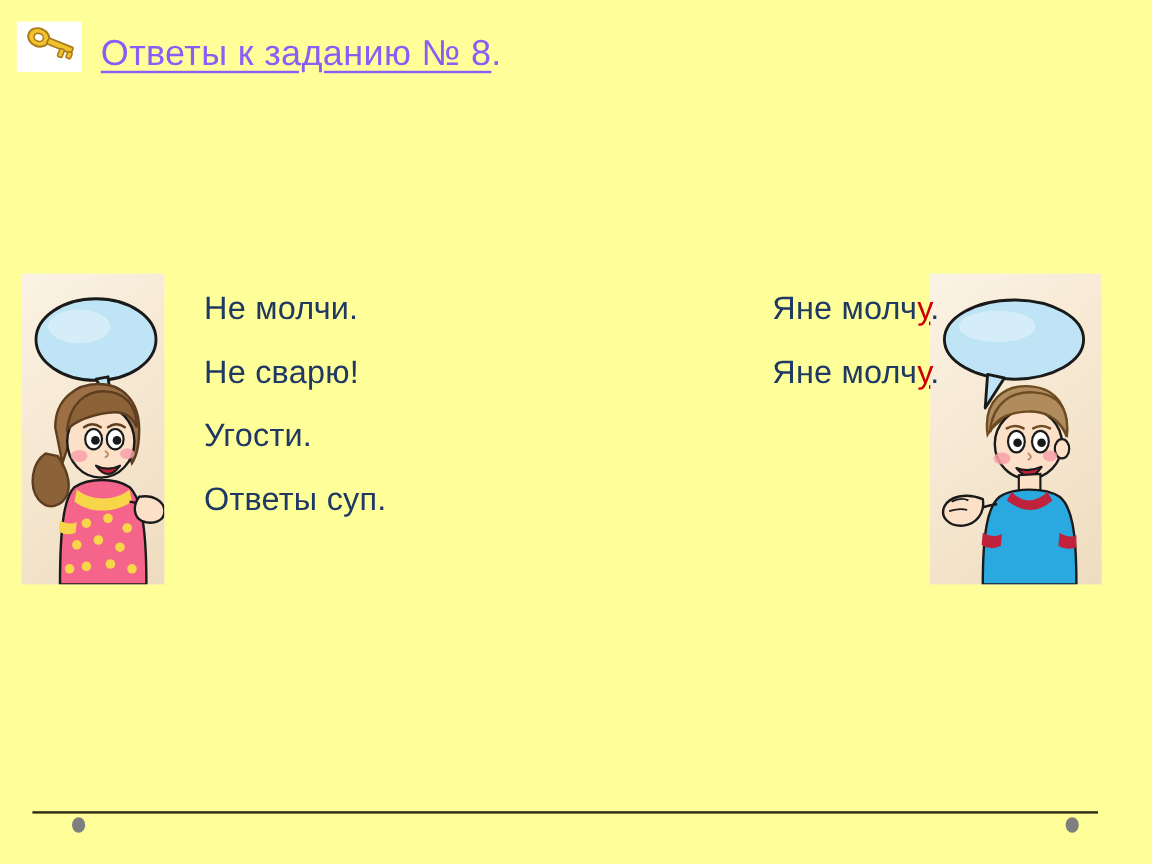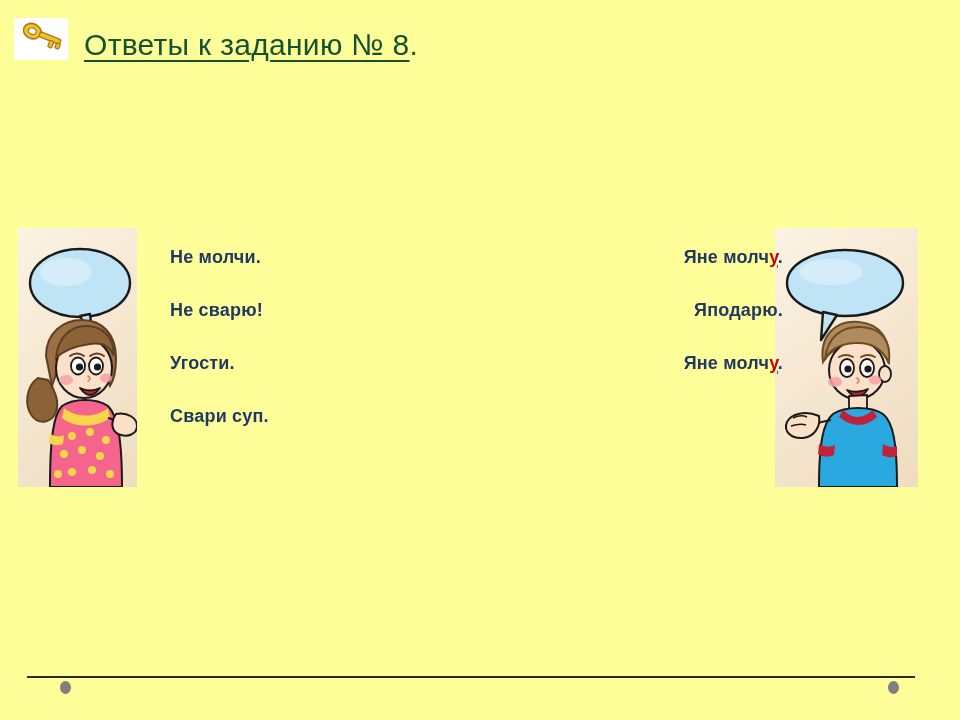--- a/index.html
+++ b/index.html
@@ -30,21 +30,21 @@
     background: #FFFFFF;
   }
   #key-icon svg { display: block; }
 
   #title {
     position: absolute;
     left: 84px;
     top: 28px;
     font-size: 30px;
     font-weight: 400;
-    color: #14532d;
+    color: #8b5cf6;
     white-space: nowrap;
     letter-spacing: 0.3px;
   }
   #title .underlined {
     text-decoration: underline;
     text-decoration-thickness: 2px;
     text-underline-offset: 5px;
   }
 
   
@@ -81,22 +81,22 @@
   #col-right {
     position: absolute;
     left: 503px;
     top: 231px;
     width: 280px;
     text-align: right;
   }
   .line {
     height: 53px;
     line-height: 53px;
-    font-size: 18px;
-    font-weight: bold;
+    font-size: 27px;
+    font-weight: normal;
     color: #1F3864;
     white-space: nowrap;
     letter-spacing: 0.2px;
   }
   .hl {
     color: #CC0000;
     text-decoration: underline;
     text-decoration-color: #CC0000;
     text-decoration-thickness: 3px;
     text-underline-offset: 2px;
@@ -248,27 +248,26 @@
                C38 209 46 200 44 188 Z" fill="#FCE0C8" stroke="#1A1A1A" stroke-width="2"></path>
       <path d="M18 190 q8 -4 14 -1" fill="none" stroke="#1A1A1A" stroke-width="1.5"></path>
       <path d="M16 198 q9 -3 15 -1" fill="none" stroke="#1A1A1A" stroke-width="1.5"></path>
     </svg>
   </div>
 
   <div id="col-left">
     <div class="line">Не  молчи.</div>
     <div class="line">Не  сварю!</div>
     <div class="line">Угости.</div>
-    <div class="line">Свари  суп.</div>
+    <div class="line">Ответы  суп.</div>
   </div>
 
   <div id="col-right">
     <div class="line"><span class="pron">Я</span><span>не  молч</span><span class="hl">у</span><span>.</span></div>
 
-    <div class="line"><span class="pron">Я</span><span>подарю.</span><span class="hl"></span><span></span></div>
 
     <div class="line"><span class="pron">Я</span><span>не молч</span><span class="hl">у</span><span>.</span></div>
 
 
   </div>
 
   <div id="bottom-rule"></div>
   <div id="bottom-dot-left" class="bottom-dot"></div>
   <div id="bottom-dot-right" class="bottom-dot"></div>
 

